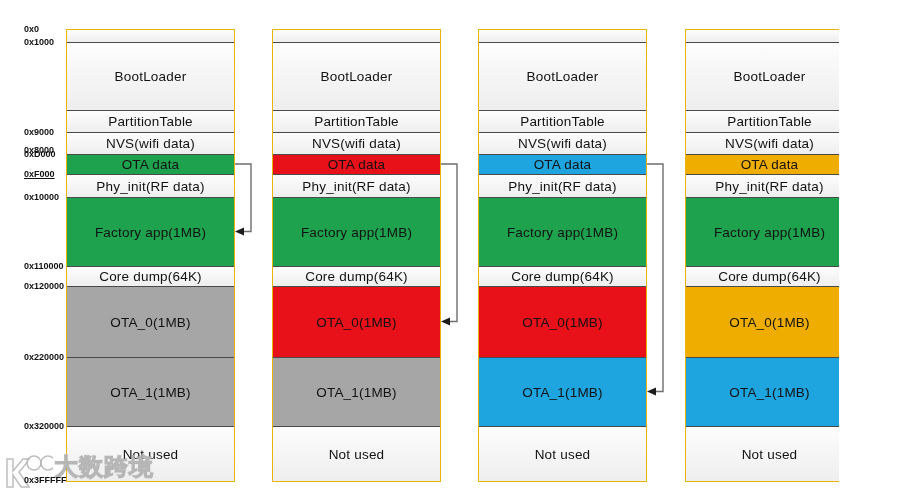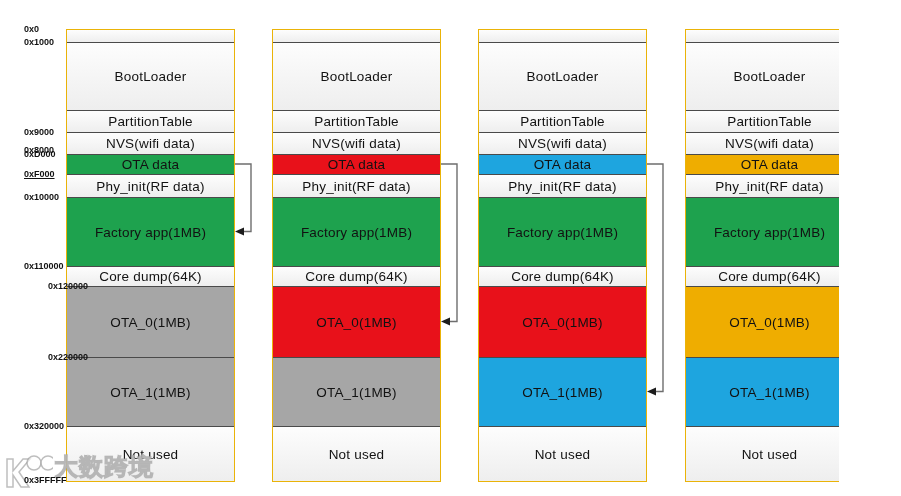--- a/index.html
+++ b/index.html
@@ -42,22 +42,22 @@
 <div class="canvas">
   <div id="addr-layer">
       <div class="addr" style="top: 24px;">0x0</div>
       <div class="addr" style="top: 37px; text-align: center;">0x1000</div>
       <div class="addr" style="top: 105px; margin-top: 40px;">0x8000</div>
       <div class="addr" style="top: 127px;">0x9000</div>
       <div class="addr" style="top: 149px;">0xD000</div>
       <div class="addr" style="top: 169px; text-decoration: underline;">0xF000</div>
       <div class="addr" style="top: 192px;">0x10000</div>
       <div class="addr" style="top: 261px;">0x110000</div>
-      <div class="addr" style="top: 281px; margin-left: 24px;">0x120000</div>
-      <div class="addr" style="top: 352px; margin-left: 24px;">0x220000</div>
+      <div class="addr" style="top: 281px;">0x120000</div>
+      <div class="addr" style="top: 352px;">0x220000</div>
       <div class="addr" style="top: 421px;">0x320000</div>
       <div class="addr" style="top: 475px;">0x3FFFFF</div>
     </div>
   <div id="col-layer">
       <div class="column" style="left: 66px; width: 167px;">
         <div class="seg plain" style="height: 13px;">
           <span></span>
         </div>
         <div class="seg plain" style="height: 68px;">
           <span>BootLoader</span>

